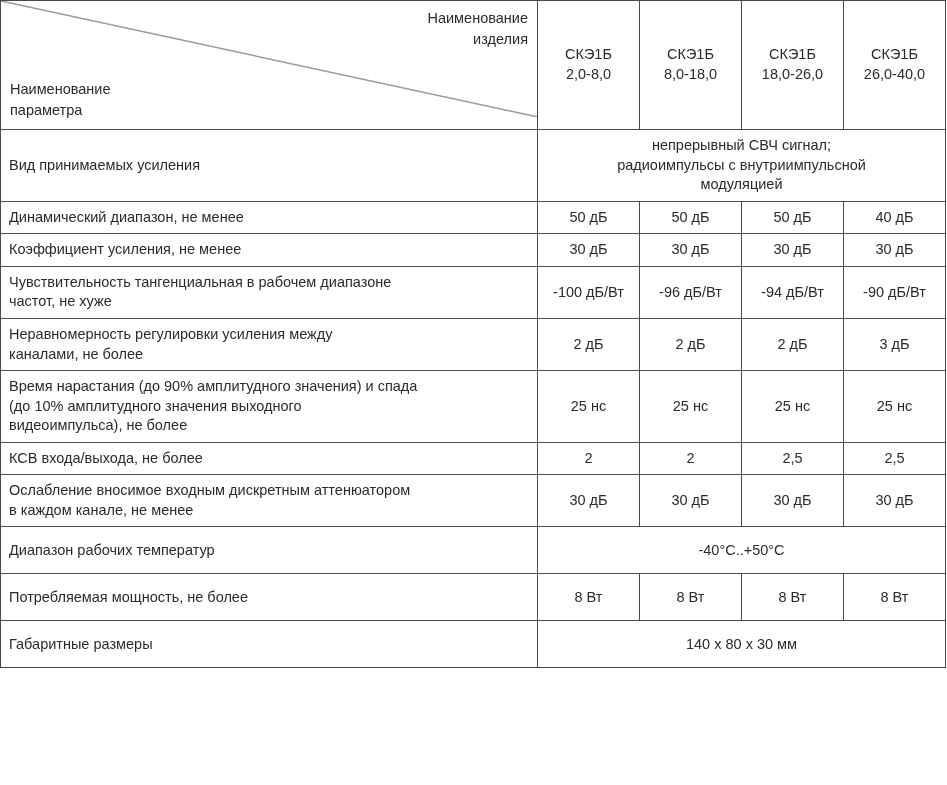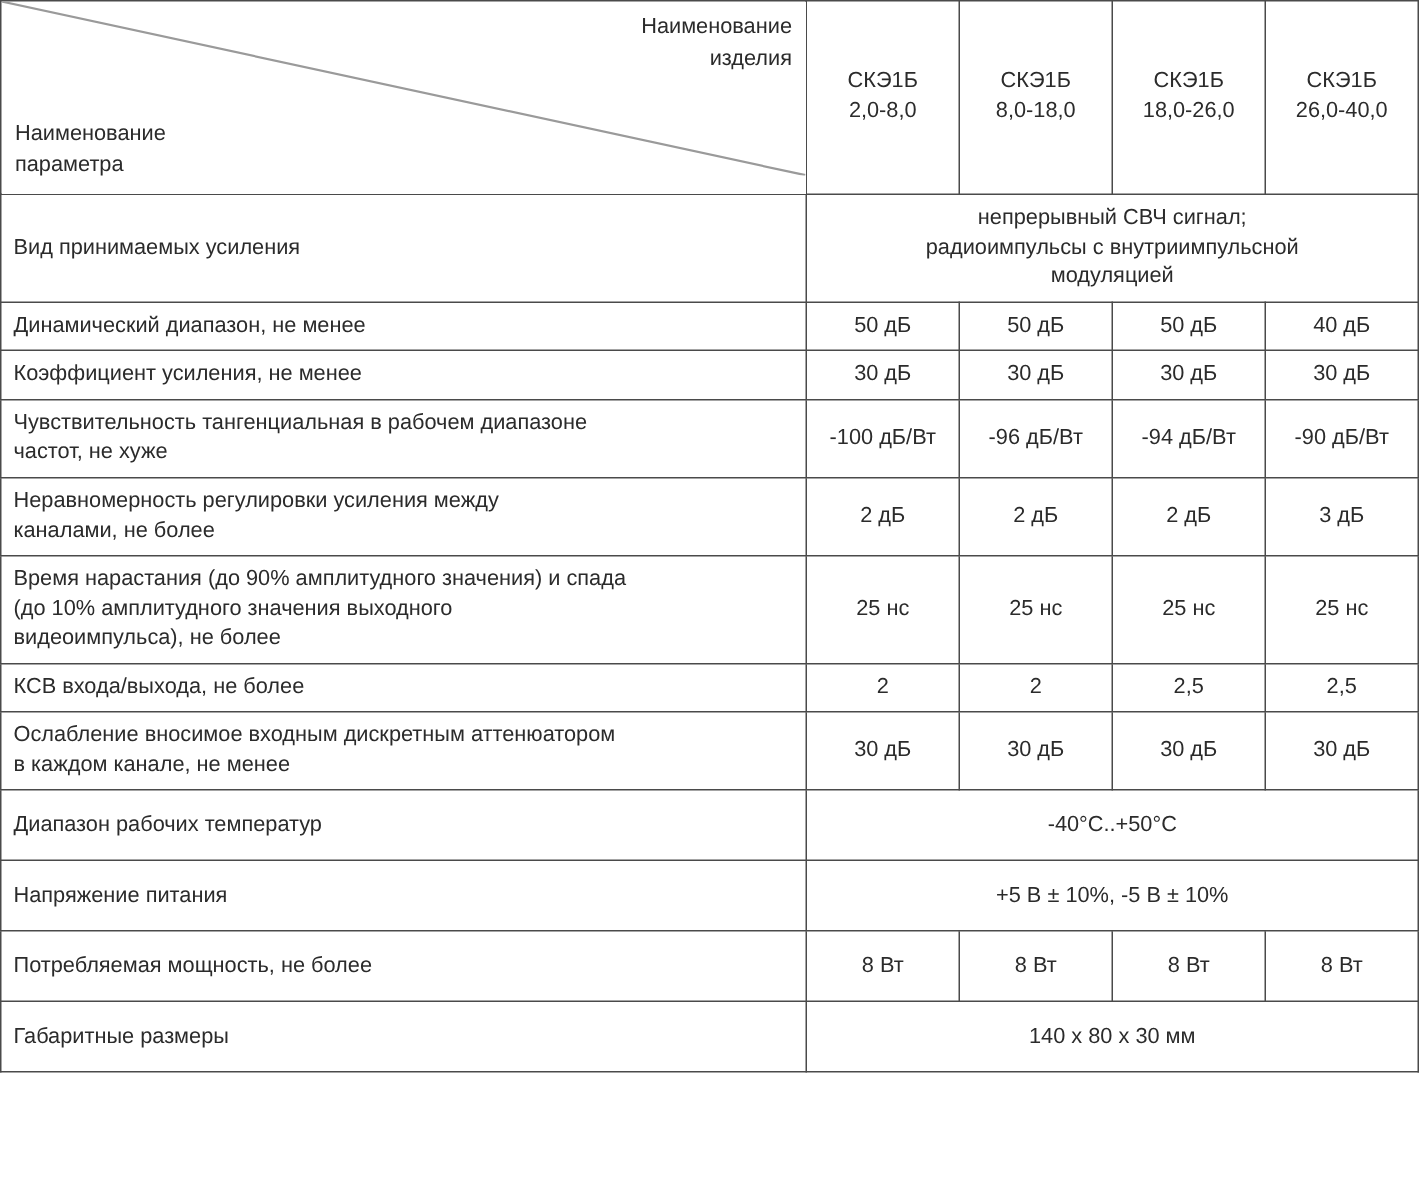--- a/index.html
+++ b/index.html
@@ -212,24 +212,20 @@
         <td class="val">30 дБ</td>
         <td class="val">30 дБ</td>
       </tr>
 
 
       <tr class="tall">
         <td class="param">Диапазон рабочих температур</td>
         <td class="span-all" colspan="4">-40°С..+50°С</td>
       </tr>
 
-      <tr class="tall">
-        <td class="param">Напряжение питания</td>
-        <td class="span-all" colspan="4">+5 В ± 10%, -5 В ± 10%</td>
-      </tr>
 
       <tr class="tall">
         <td class="param">Потребляемая мощность, не более</td>
         <td class="val">8 Вт</td>
         <td class="val">8 Вт</td>
         <td class="val">8 Вт</td>
         <td class="val">8 Вт</td>
       </tr>
 
       <tr class="tall">

